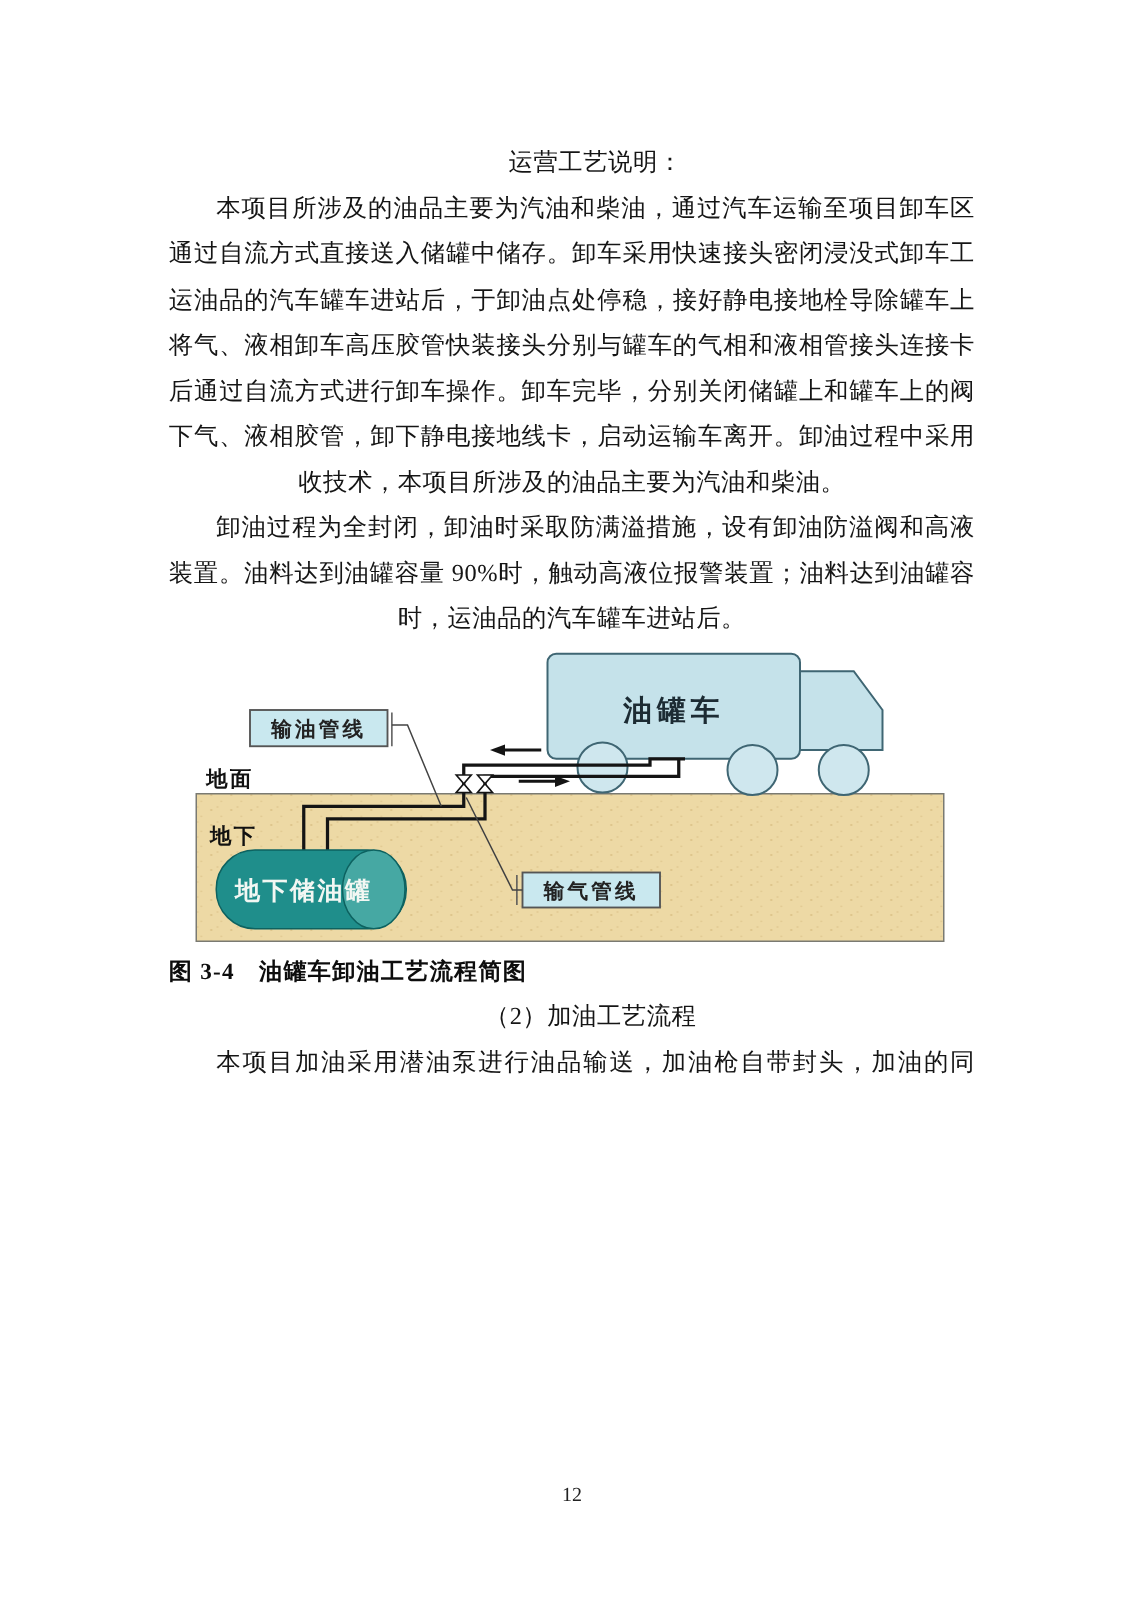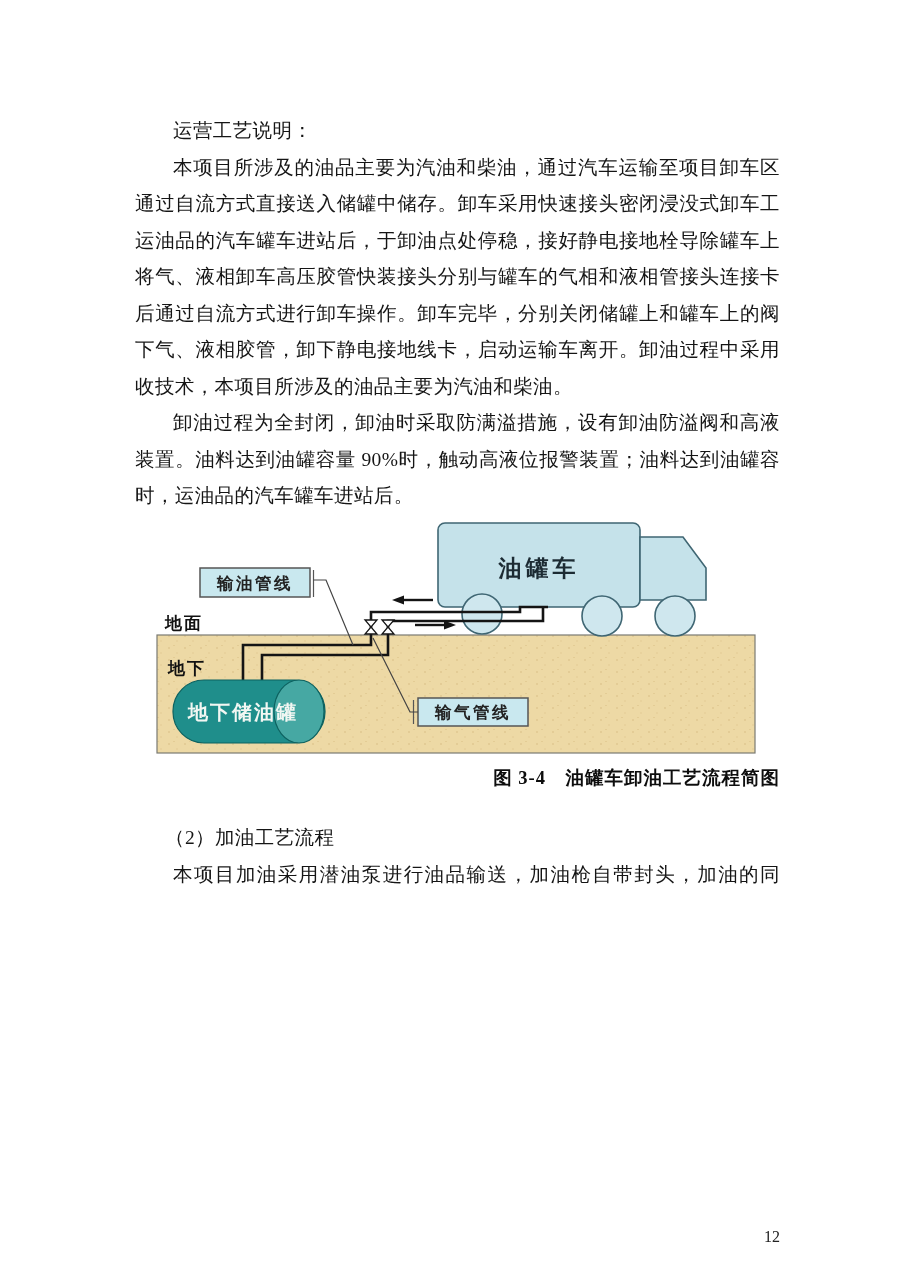--- a/index.html
+++ b/index.html
@@ -3,32 +3,32 @@
 <meta charset="utf-8">
 <style>
   html,body{margin:0;padding:0;}
   body{width:910px;height:1287px;background:#ffffff;position:relative;
        font-family:"Liberation Serif","DejaVu Serif",serif;color:#111;}
   .page{position:absolute;inset:0;background:#fff;}
 
   
   .textblock{position:absolute;left:135px;width:645px;}
   .ln{height:36.5px;line-height:36.5px;font-size:19.5px;letter-spacing:0.4px;
-      white-space:nowrap;color:#151515;}
+      white-space:nowrap;color:#151515;text-align:center;}
   .ln.j{white-space:normal;text-align:justify;text-align-last:justify;
         overflow:hidden;height:36.5px;}
   .ln.ind{padding-left:38px;}
   .ln.ind.j{width:607px;}
 
   .caption{position:absolute;left:135px;width:645px;top:763px;height:30px;
-           line-height:30px;text-align:right;font-size:18.5px;font-weight:bold;
+           line-height:30px;text-align:left;font-size:18.5px;font-weight:bold;
            letter-spacing:1px;color:#0d0d0d;}
 
   .pagenum{position:absolute;left:135px;width:645px;top:1186px;height:22px;
-           line-height:22px;text-align:right;font-size:16px;color:#222;margin-top:40px;}
+           line-height:22px;text-align:center;font-size:16px;color:#222;}
 
   .figure{position:absolute;left:150px;top:512px;width:620px;height:250px;}
   svg text{font-family:"Liberation Sans","DejaVu Sans",sans-serif;}
   .svg-cjk{font-weight:bold;}
 </style>
 </head>
 <body>
 
 <div class="page">
 
@@ -90,19 +90,19 @@
 
     <rect x="268" y="186" width="110" height="28" fill="#c9e8ef" stroke="#555" stroke-width="1.5"></rect>
     <text x="323" y="206" text-anchor="middle" font-size="16.5" class="svg-cjk" fill="#222" letter-spacing="2.5">输气管线</text>
     <line x1="263.5" y1="188" x2="263.5" y2="212" stroke="#555" stroke-width="1.2"></line>
     <polyline points="223,126 260,200 268,200" fill="none" stroke="#444" stroke-width="1.2"></polyline>
   </svg>
 
   <div class="caption">图 3-4　油罐车卸油工艺流程简图</div>
 
   <div class="textblock" style="top:796px;">
-    <div class="ln" style="padding-left:30px;margin-top:24px;">（2）加油工艺流程</div>
+    <div class="ln" style="padding-left:30px;">（2）加油工艺流程</div>
     <div class="ln ind j">本项目加油采用潜油泵进行油品输送，加油枪自带封头，加油的同时，油箱</div>
   </div>
 
   <div class="pagenum">12</div>
 
 </div>
 
 </body></html>

